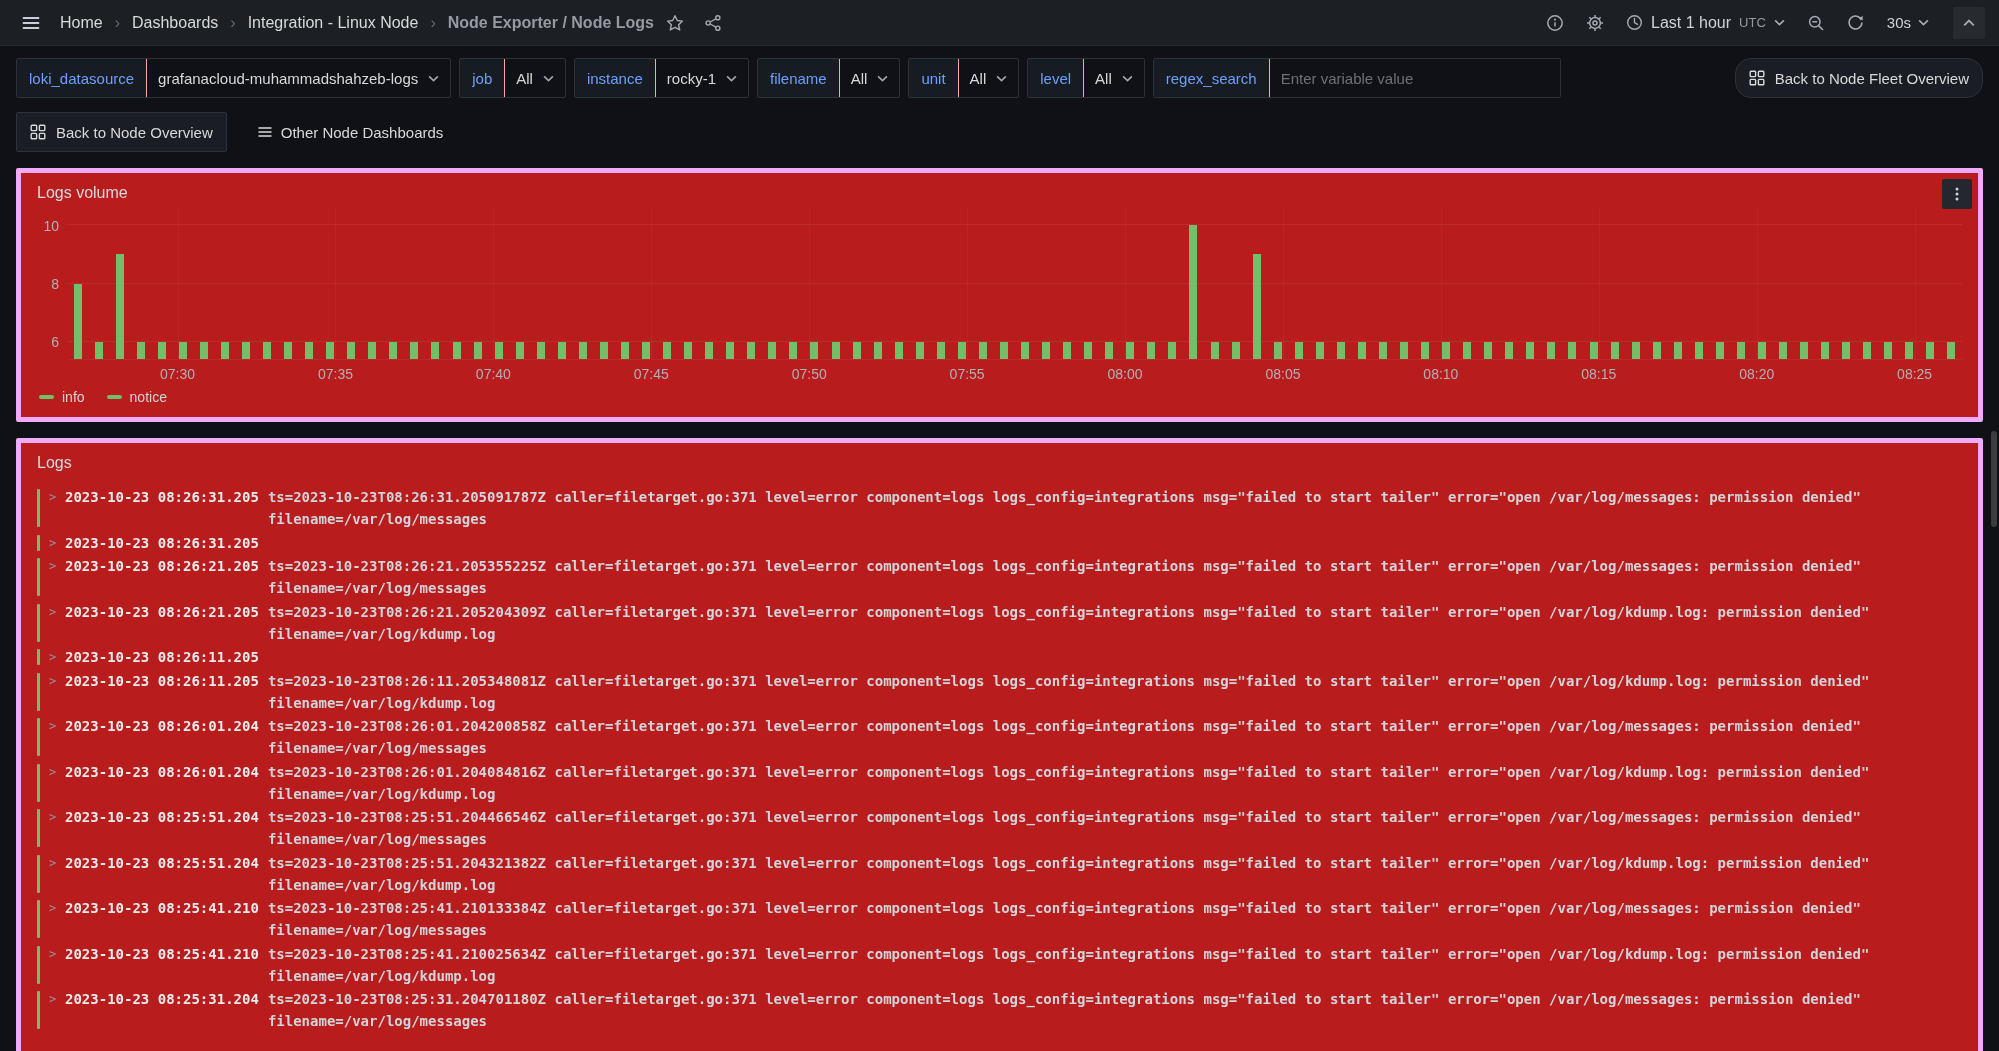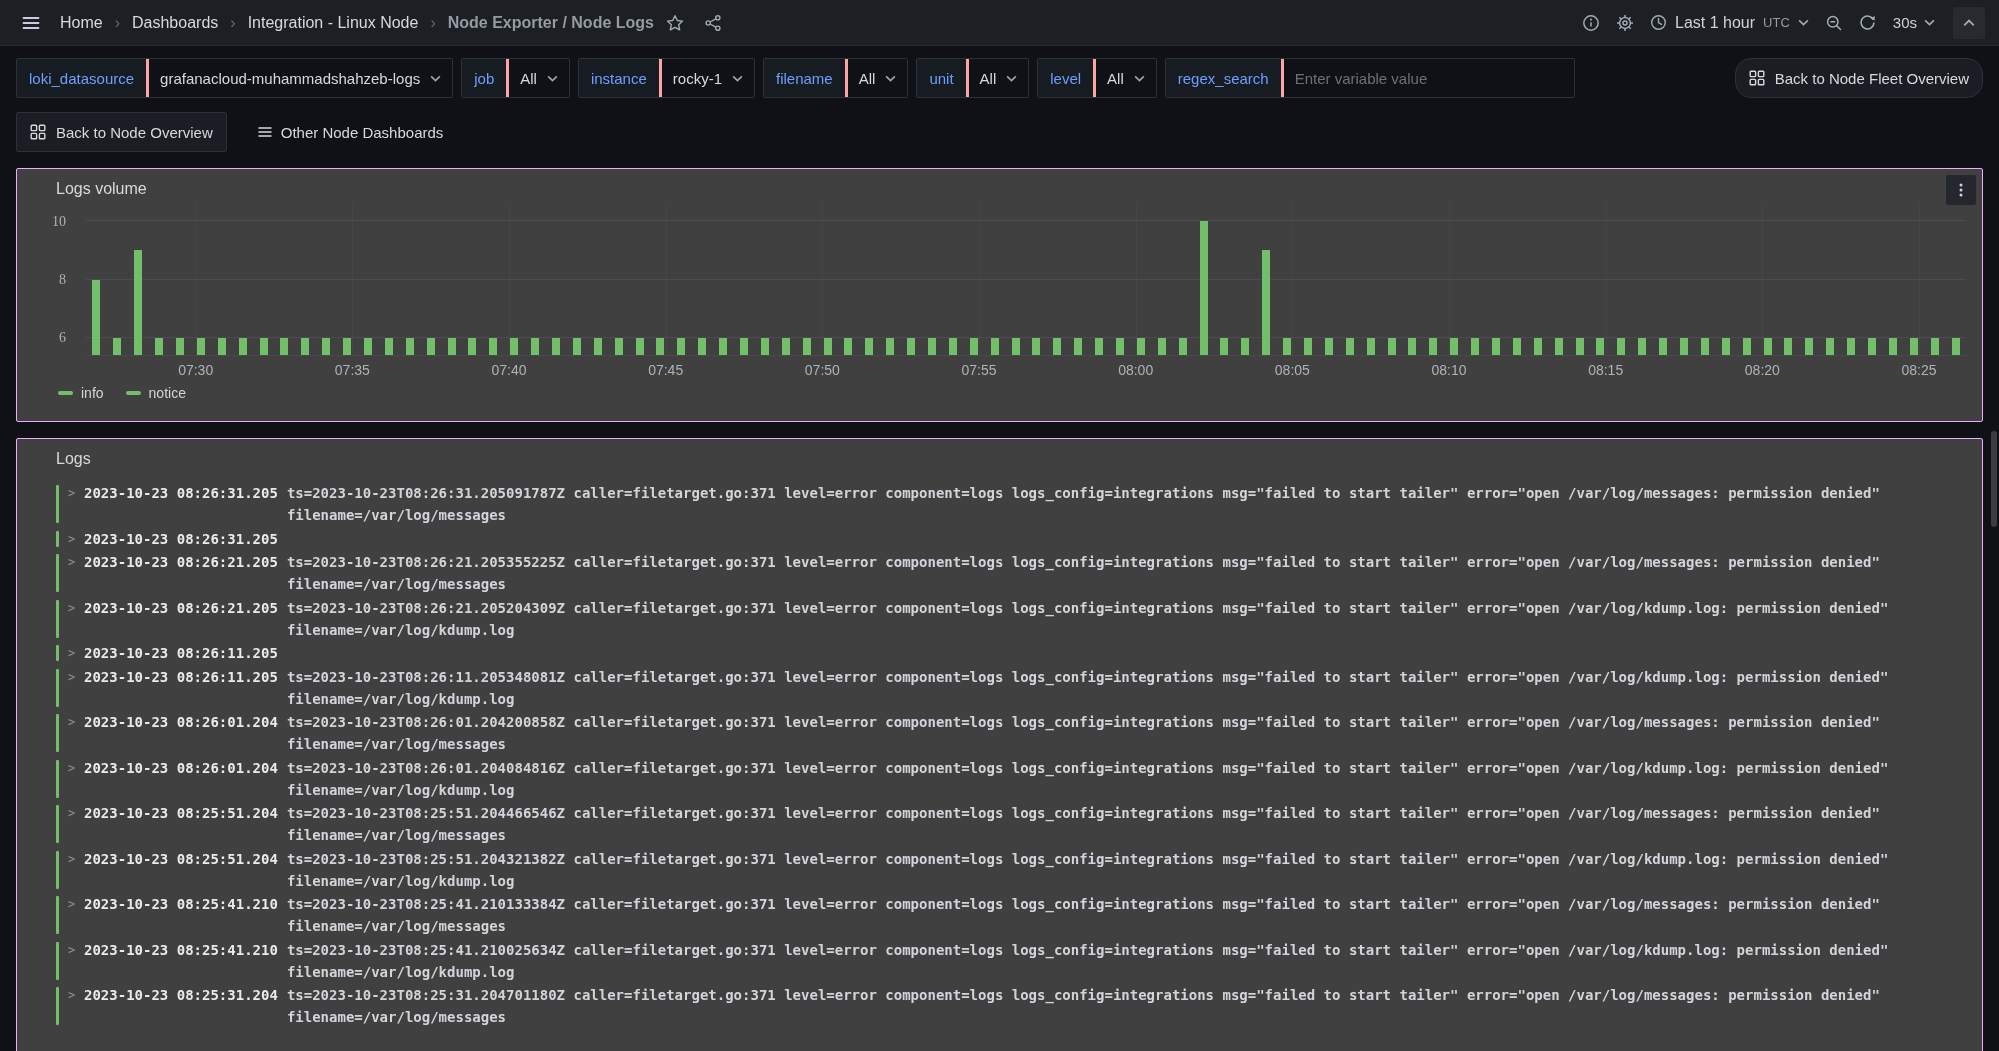--- a/index.html
+++ b/index.html
@@ -12,60 +12,60 @@
   
   .topnav { height:46px; background:#1c1f24; border-bottom:1px solid #26292f;
             display:flex; align-items:center; padding:0 14px; gap:4px; }
   .iconbtn { width:34px; height:32px; background:transparent; border:none; color:#a5abb3;
              display:flex; align-items:center; justify-content:center; border-radius:2px; }
   .crumbs { display:flex; align-items:center; gap:12px; margin-left:8px; font-size:16px; white-space:nowrap; }
   .crumb { color:#d8d9da; font-weight:500; text-decoration:none; cursor:pointer; }
   .crumb.current { color:#969ba3; font-weight:700; cursor:default; }
   .crumb-sep::before { content:"›"; }
   .crumb-sep { color:#676b72; font-size:16px; }
-  .nav-right { margin-left:auto; display:flex; align-items:center; }
+  .nav-right { margin-left:auto; display:flex; align-items:center; gap:6px; }
   .time-btn { display:flex; align-items:center; gap:8px; background:transparent; border:none;
               color:#cfd2d6; font-size:16px; height:32px; padding:0 8px; border-radius:2px; }
   .tz { color:#969ba3; font-size:13px; font-weight:500; }
   .interval-btn { display:flex; align-items:center; gap:7px; background:transparent; border:none;
                   color:#cfd2d6; font-size:15px; height:32px; padding:0 8px; border-radius:2px; }
   .collapse-btn { width:32px; height:32px; background:rgba(255,255,255,0.05); border:none; color:#a5abb3;
                   display:flex; align-items:center; justify-content:center; border-radius:2px; margin-left:10px; }
 
   
   .var-row { display:flex; align-items:center; gap:8px; margin:12px 16px 0; }
   .var { display:flex; height:40px; border-radius:2px; border:1px solid #2c313a; background:#101116; flex:none; }
   .var-label { display:flex; align-items:center; padding:0 12px; color:#6e9fff; font-size:15px;
-               font-weight:500; background:#171b22; border-right:3px solid #fca5a5; white-space:nowrap; }
+               font-weight:500; background:#171b22; border-right:1px solid #fca5a5; white-space:nowrap; }
   .var-value { display:flex; align-items:center; gap:10px; padding:0 11px; color:#d8d9da; font-size:15px;
                background:transparent; border:none; white-space:nowrap; }
   .var-input { width:290px; background:transparent; border:none; outline:none; color:#d8d9da;
                font-size:15px; padding:0 11px; }
   .var-input::placeholder { color:#6c7077; }
   .btn { display:inline-flex; align-items:center; gap:10px; height:40px; padding:0 13px;
          border:1px solid #2c313a; border-radius:2px; background:#1a1d23; color:#d8d9da;
          font-size:15px; font-weight:500; white-space:nowrap; }
   .btn.plain { border-color:transparent; background:transparent;gap:8px; }
   .fleet { margin-left:auto;border-radius:16px; }
 
   .row2 { display:flex; align-items:center; gap:16px; margin:14px 16px 0; }
 
   
-  .panel { margin:16px 16px 0; background:#404040; border:1px solid #f0abfc; border-radius:2px; position:relative;padding-left:23px; }
+  .panel { margin:16px 16px 0; background:#b91c1c; border:5px solid #f0abfc; border-radius:2px; position:relative; }
   .panel-header { display:flex; align-items:center; padding:9px 16px 0; }
   .panel-title { font-size:16px; font-weight:500; color:#d8d9da; line-height:22px; }
   .kebab { position:absolute; top:6px; right:6px; width:30px; height:30px; background:#24272e;
            border:none; border-radius:2px; display:flex; align-items:center; justify-content:center; color:#cfd2d6; }
 
   
   .panel.lv { height:254px; }
   .lv-chart { display:grid; grid-template-columns:36px 1fr; grid-template-rows:152px 24px;
               margin:4px 16px 0 10px; }
   .y-axis { position:relative; }
-  .y-tick { position:absolute; right:20px; font-size:14px; color:#aeb2b9; height:16px; line-height:16px;font-family:Liberation Serif, serif; }
+  .y-tick { position:absolute; right:8px; font-size:14px; color:#aeb2b9; height:16px; line-height:16px; }
   .plot { position:relative; border-bottom:1px solid rgba(204,204,220,0.07); overflow:hidden; }
   .grid-h { position:absolute; left:0; right:0; height:1px; background:rgba(204,204,220,0.09); }
   .grid-v { position:absolute; top:0; bottom:0; width:1px; background:rgba(204,204,220,0.05); }
   .bar { position:absolute; bottom:0; width:8px; margin-left:-4px; background:#73bf69; }
   .x-labels { position:relative; grid-column:2; }
   .x-label { position:absolute; top:6px; transform:translateX(-50%); font-size:14px; color:#aeb2b9; white-space:nowrap; }
   .legend { display:flex; align-items:center; gap:22px; padding:5px 0 0 18px; }
   .legend-item { display:flex; align-items:center; gap:8px; font-size:14px; color:#d2d4d8; cursor:pointer; }
   .legend-swatch { width:15px; height:4px; border-radius:2px; background:#73bf69; }
 

